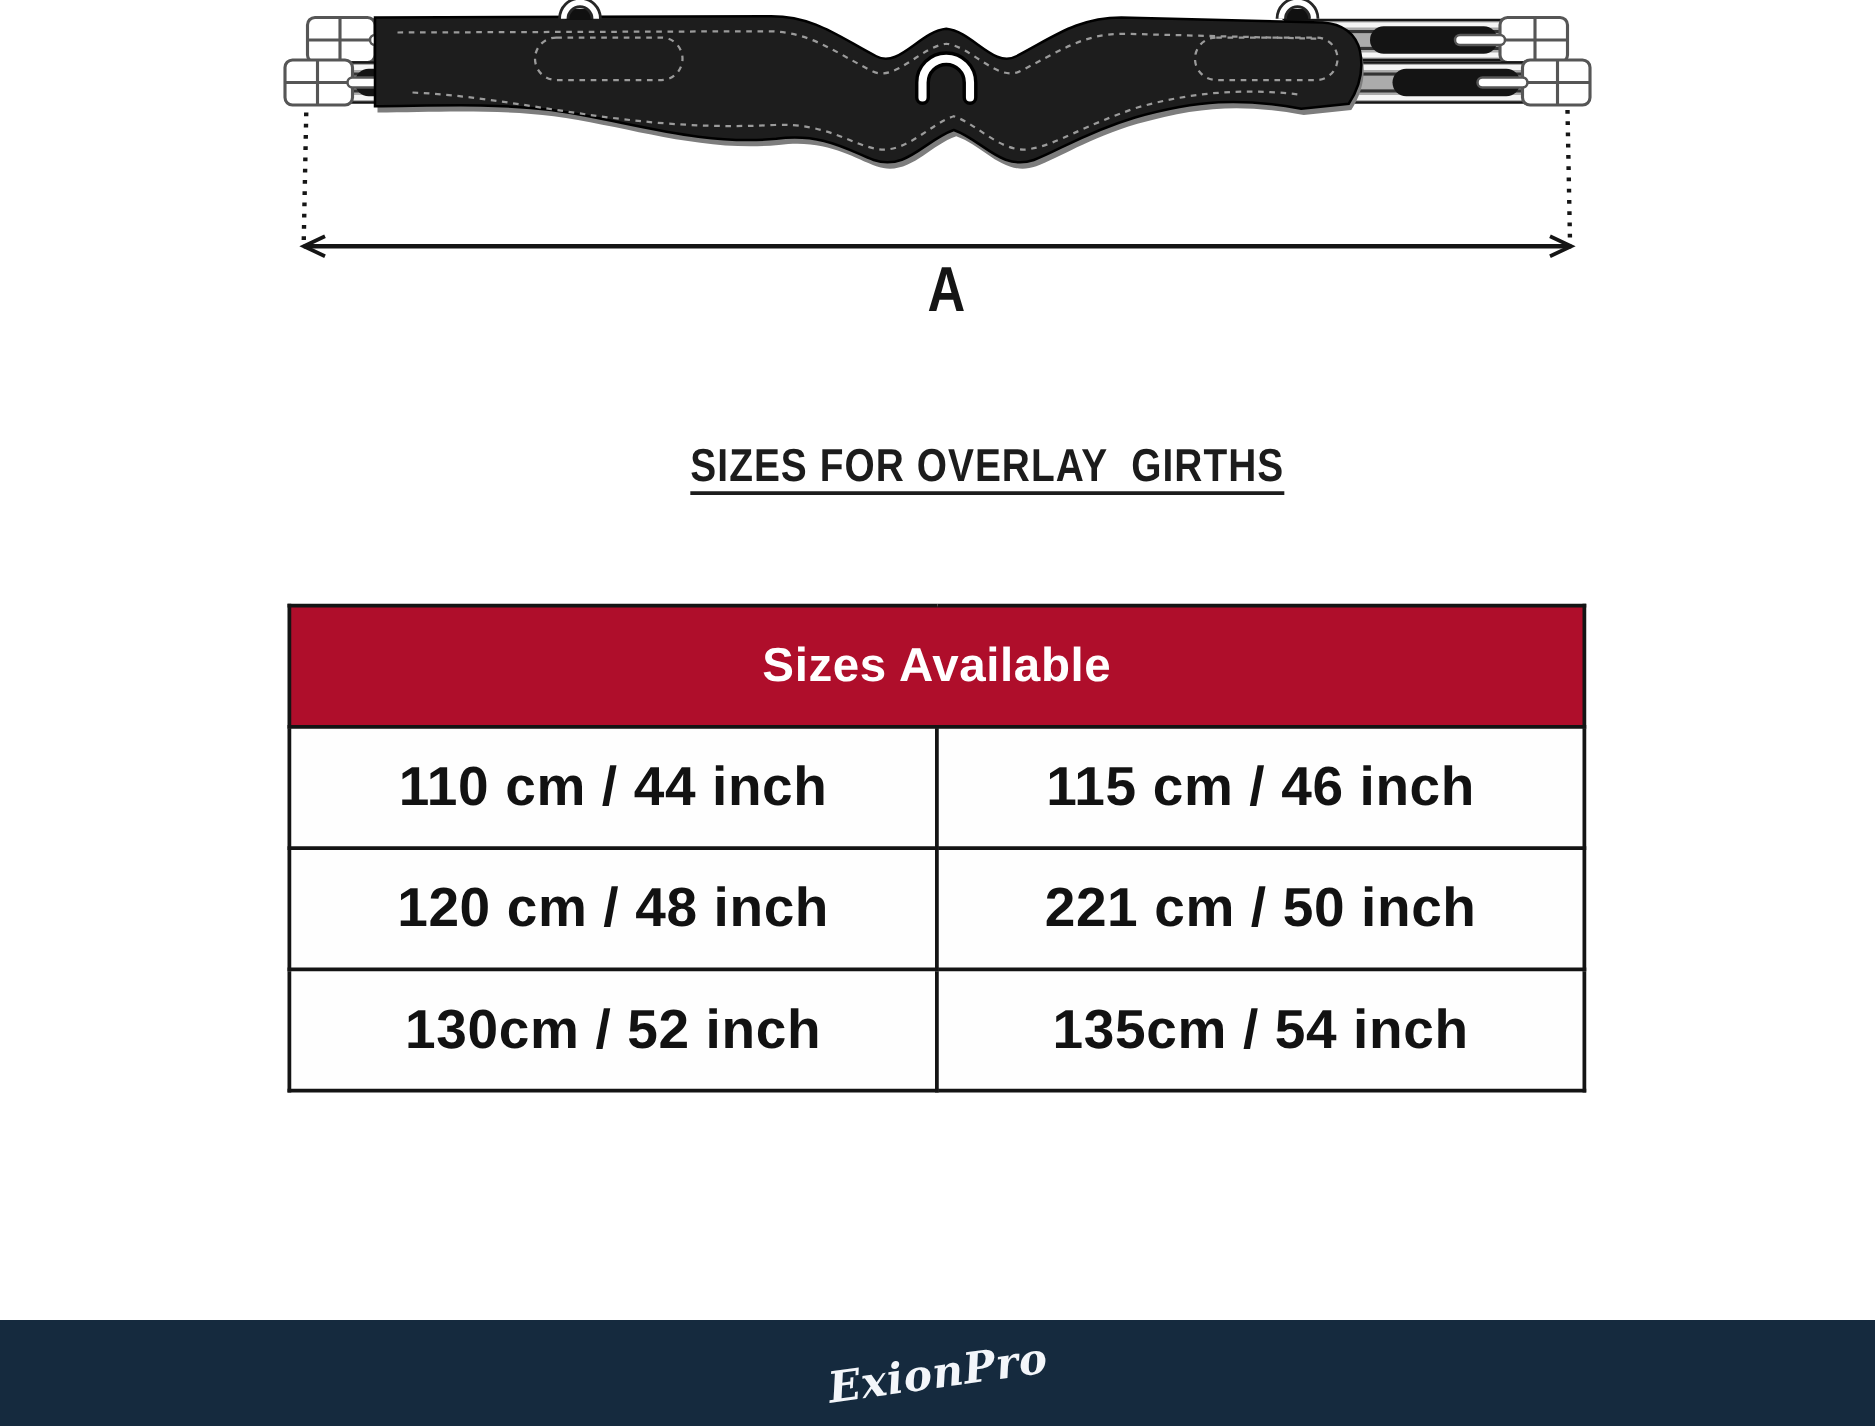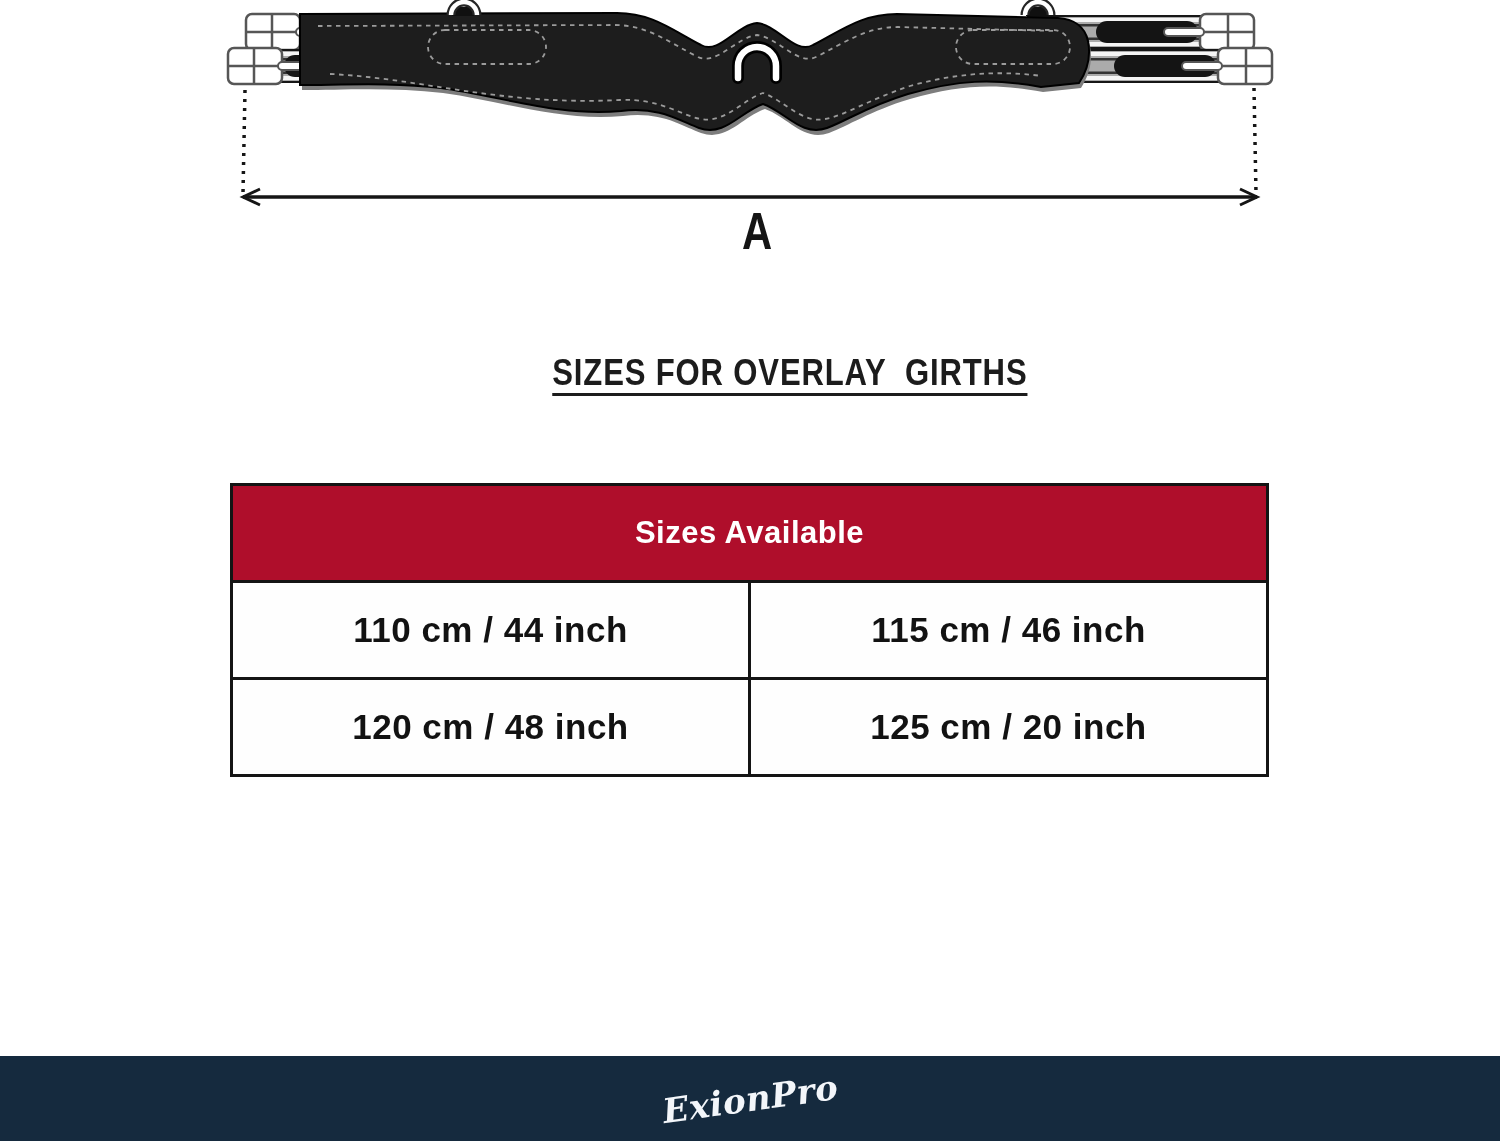--- a/index.html
+++ b/index.html
@@ -15,25 +15,25 @@
     display:inline-block;font-size:37px;font-weight:700;color:#1c1c1c;
     letter-spacing:1px;white-space:pre;
     text-decoration:underline;text-decoration-thickness:3px;text-underline-offset:8px;
     transform:scaleX(0.84);transform-origin:center;
   }
   table.size-table{
     position:absolute;top:483px;left:230px;width:1039px;
     border-collapse:collapse;table-layout:fixed;
   }
   .size-table th{
-    height:92px;background:#AF0E2B;color:#ffffff;font-size:31px;font-weight:700;
+    height:92px;background:#AF0E2B;color:#ffffff;font-size:38px;font-weight:700;
     letter-spacing:0.5px;border:3px solid #141414;text-align:center;margin-top:11px;
   }
   .size-table td{
-    height:92px;font-size:35px;font-weight:700;color:#121212;text-align:center;
+    height:92px;font-size:44px;font-weight:700;color:#121212;text-align:center;
     border:3px solid #141414;letter-spacing:0.5px;background:#fefefe;
   }
   .footer-band{
     position:absolute;top:1056px;left:0;width:100%;height:85px;background:#152A3E;
     display:flex;align-items:center;justify-content:center;
   }
   .brand-script{
     color:#f3f6fa;font-family:"DejaVu Serif", serif;font-style:italic;font-weight:600;
     font-size:34px;letter-spacing:0.5px;transform:rotate(-8deg);
   }
@@ -124,20 +124,24 @@
       <th colspan="2">Sizes Available</th>
     </tr>
   </thead>
   <tbody>
     <tr>
       <td>110 cm / 44 inch</td>
       <td>115 cm / 46 inch</td>
     </tr>
     <tr>
       <td>120 cm / 48 inch</td>
-      <td>125 cm / 20 inch</td>
+      <td>221 cm / 50 inch</td>
+    </tr>
+    <tr>
+      <td>130cm / 52 inch</td>
+      <td>135cm / 54 inch</td>
     </tr>
   </tbody>
 </table>
 
 <div class="footer-band">
   <span class="brand-script">ExionPro</span>
 </div>
 
 </body></html>

